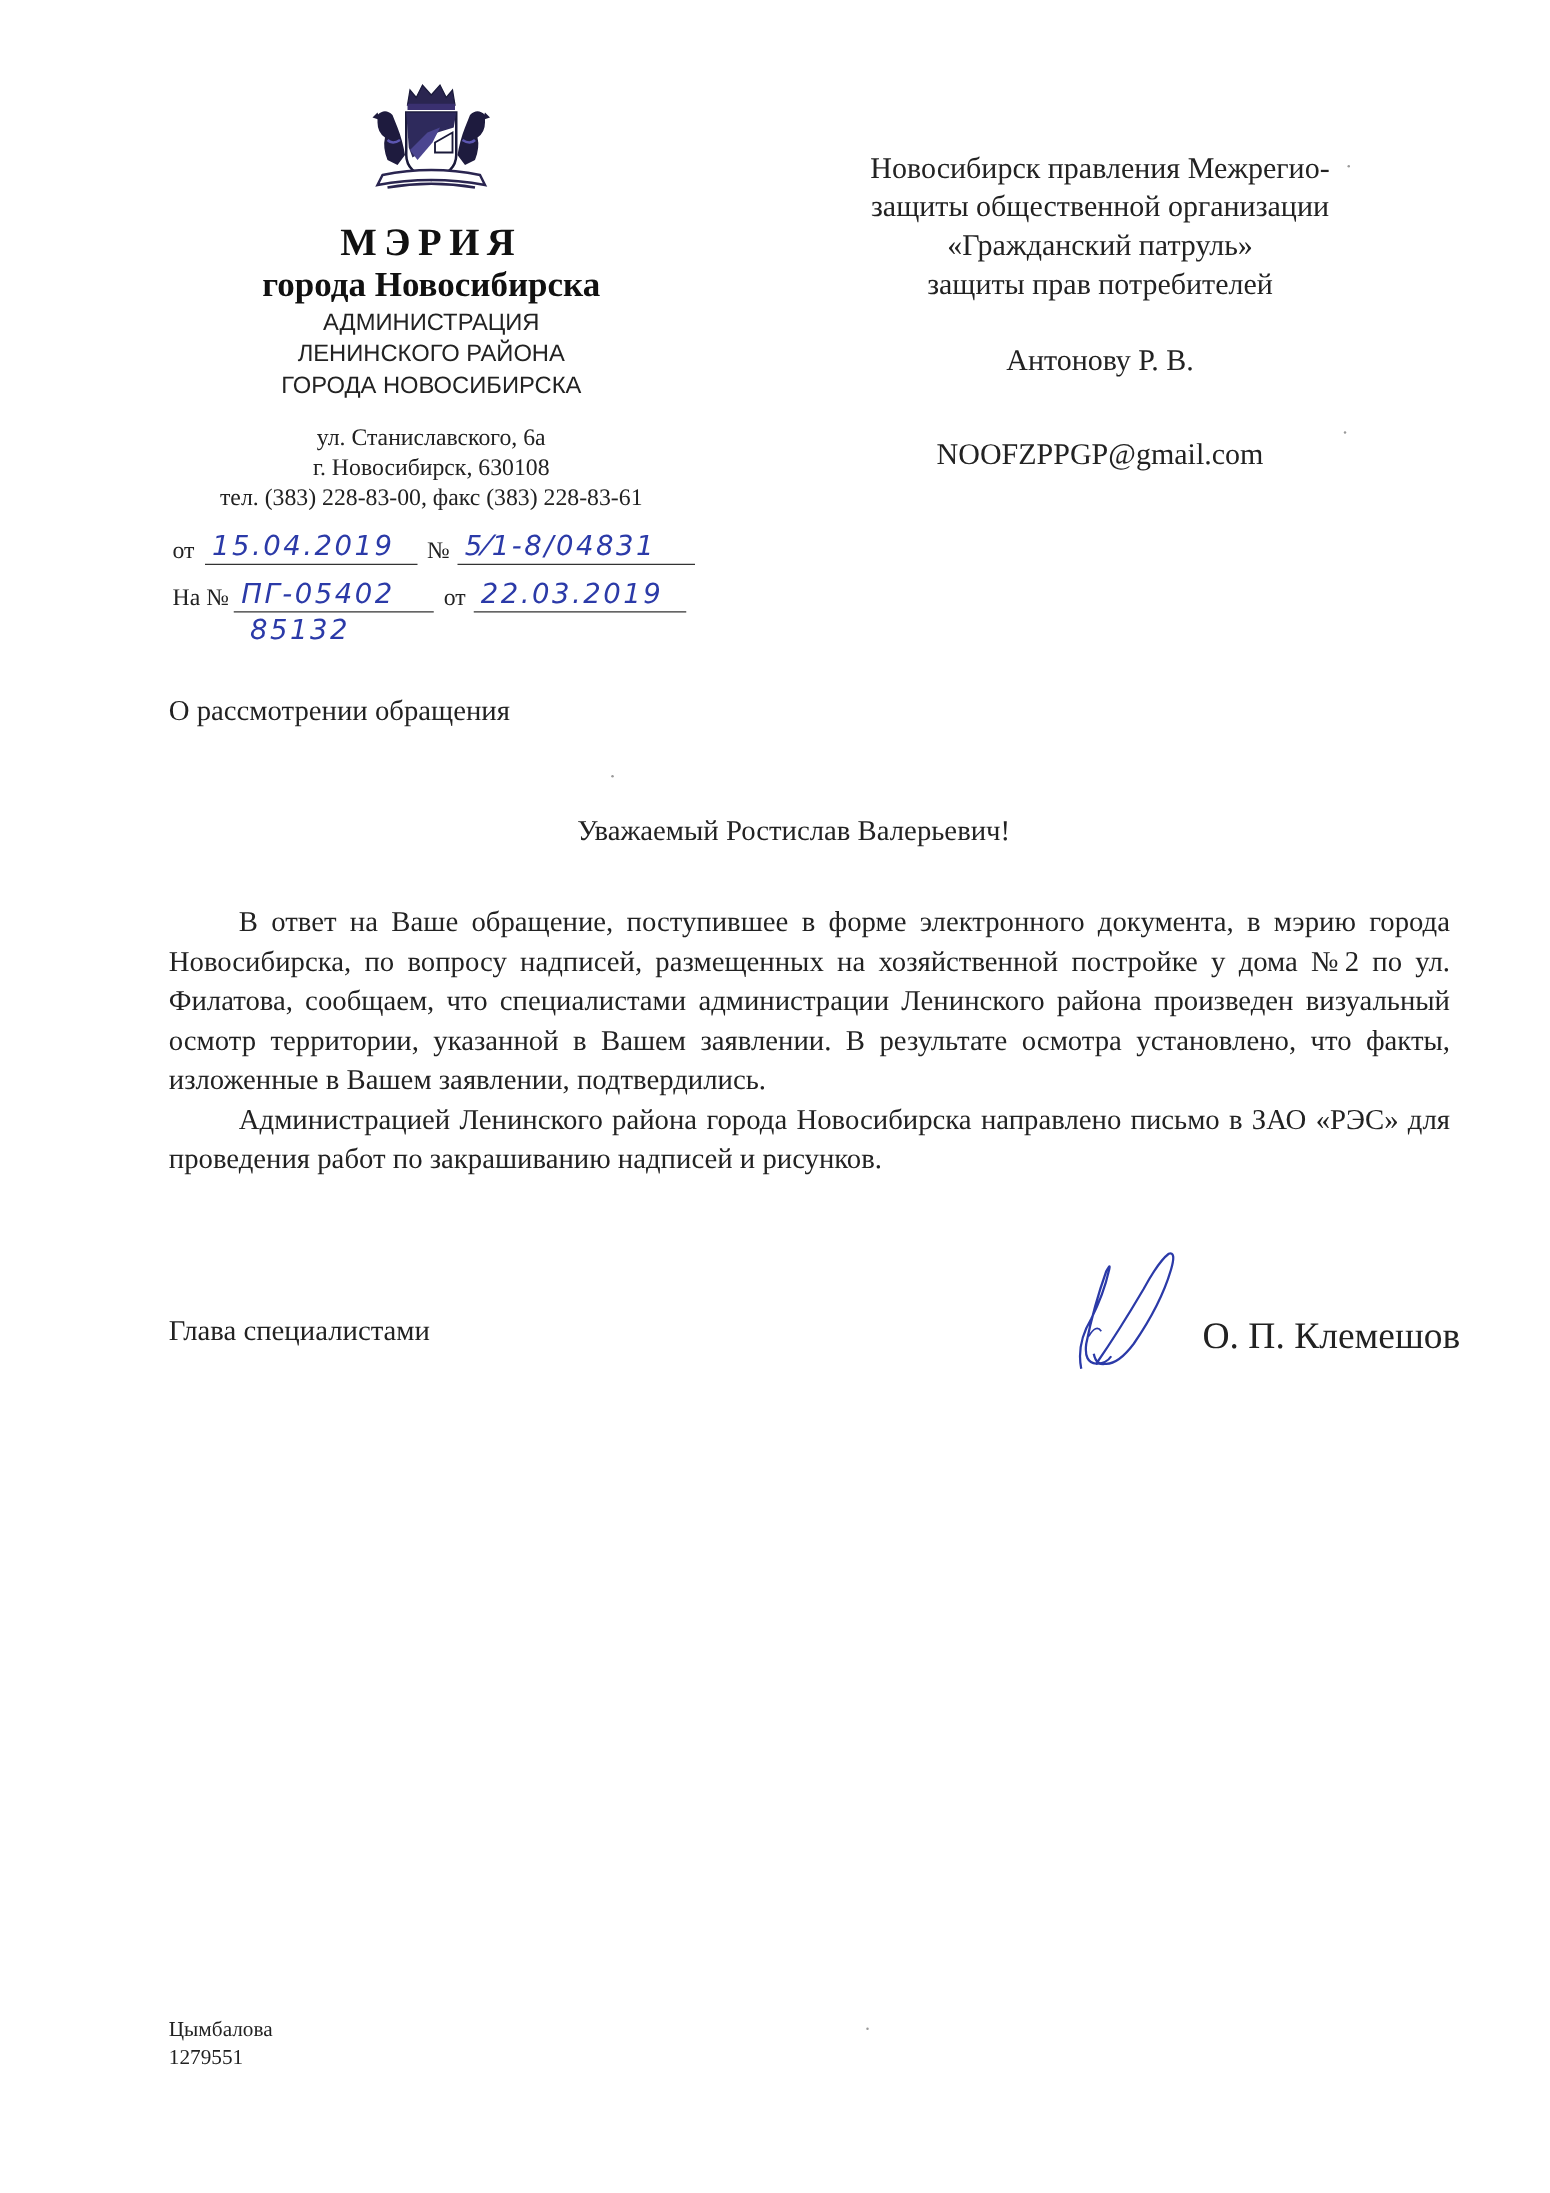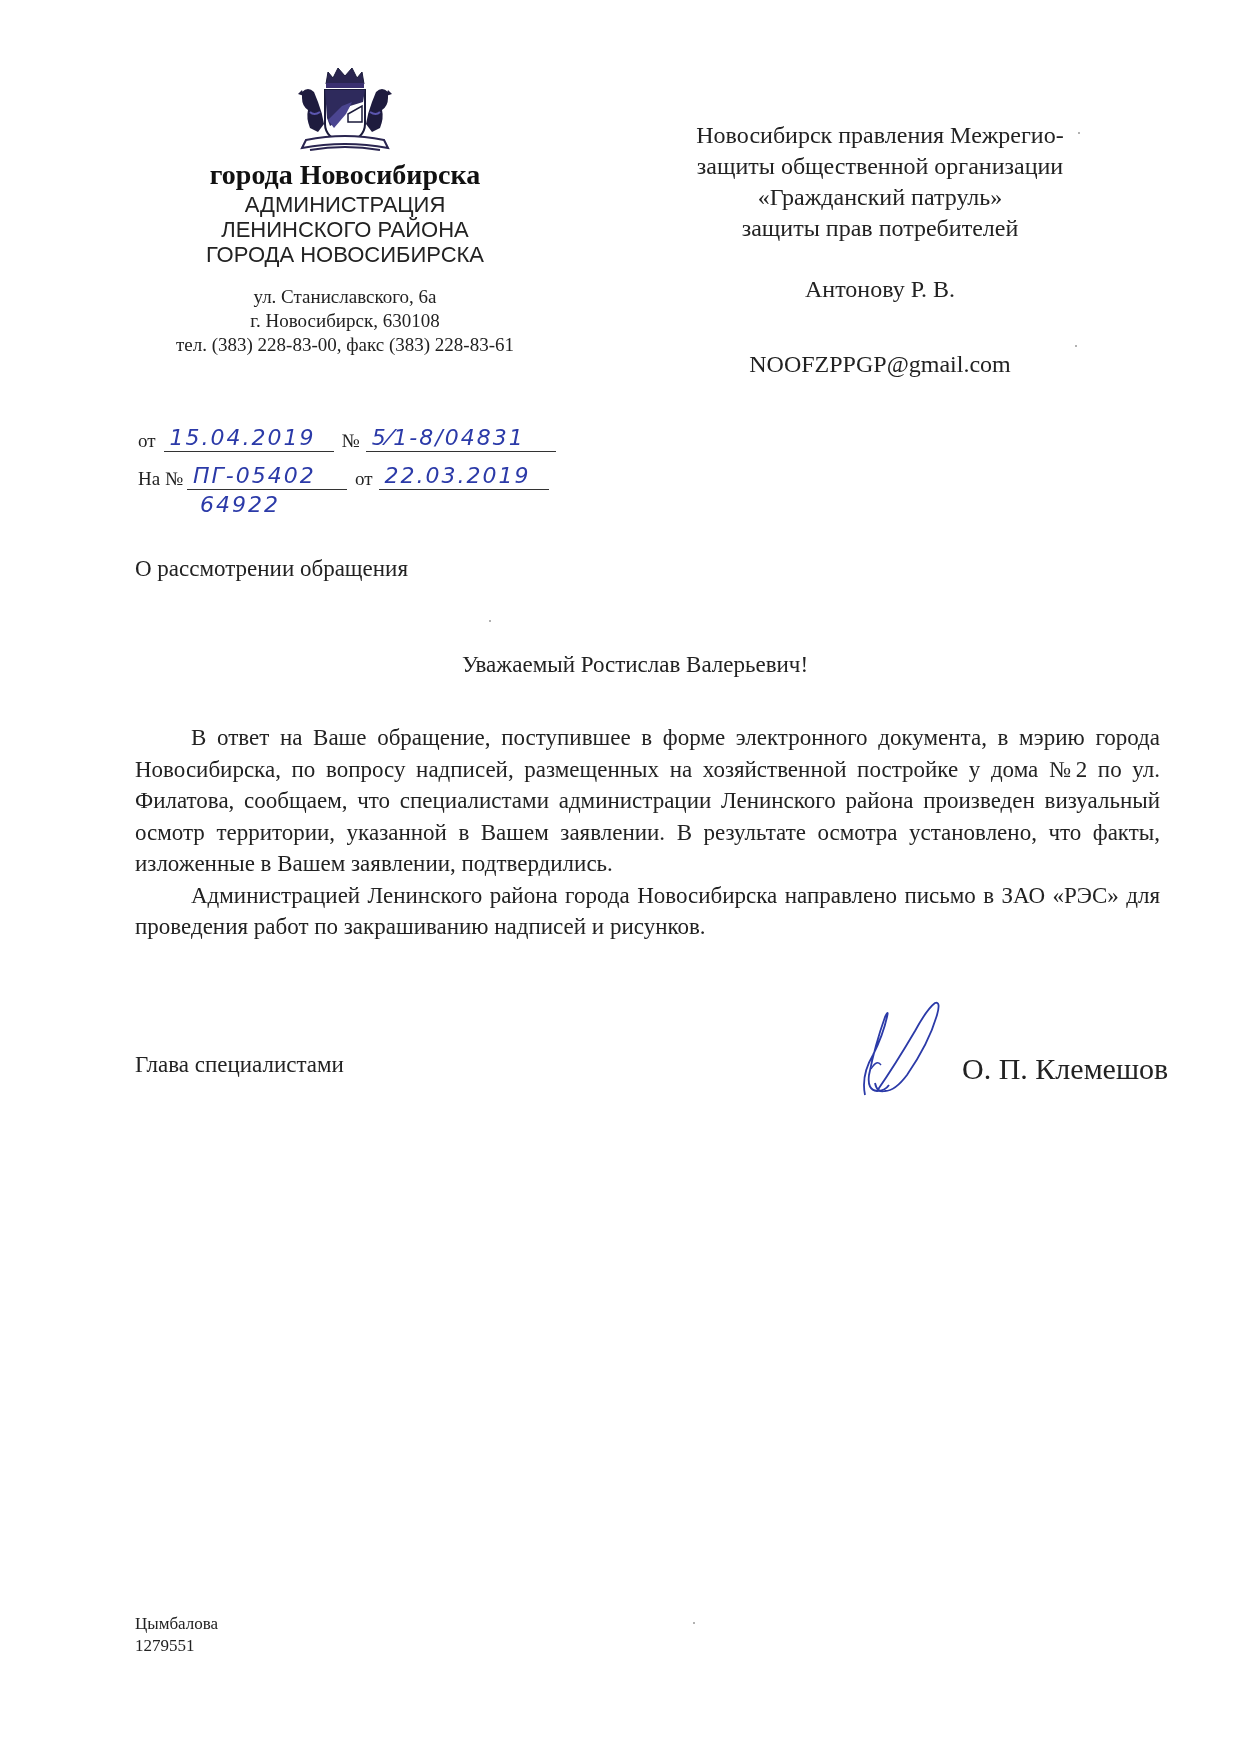--- a/index.html
+++ b/index.html
@@ -45,21 +45,21 @@
       color: #111;
     }
     .lh-city {
       font-weight: bold;
       font-size: 28px;
       line-height: 34px;
       color: #111;
     }
     .lh-admin {
       font-family: "Liberation Sans", "DejaVu Sans", sans-serif;
-      font-size: 22px;
+      font-size: 19px;
       line-height: 25px;
       color: #222;
     }
     .lh-address {
       margin-top: 18px;
       font-size: 19px;
       line-height: 24px;
       color: #222;
     }
 
@@ -226,40 +226,41 @@
       <path d="M24 34 L18 32 L22 28 Z" fill="#1e1b3e"></path>
       <path d="M30 50 Q34 54 40 50" stroke="#5c56b0" stroke-width="2" fill="none"></path>
 
       <path d="M108 30 Q102 24 96 30 L92 40 Q88 50 86 62 L92 70 L100 66 Q104 56 102 48 Q108 44 108 36 Z" fill="#1e1b3e"></path>
       <path d="M106 34 L112 32 L108 28 Z" fill="#1e1b3e"></path>
       <path d="M100 50 Q96 54 90 50" stroke="#5c56b0" stroke-width="2" fill="none"></path>
 
       <path d="M26 78 Q65 70 104 78 L108 86 Q65 78 22 86 Z" fill="#ffffff" stroke="#2a2550" stroke-width="2"></path>
       <path d="M30 88 Q65 82 100 88" stroke="#2a2550" stroke-width="2" fill="none"></path>
     </svg>
+    <div class="lh-title">МЭРИЯ</div>
     <div class="lh-city">города Новосибирска</div>
     <div class="lh-admin">АДМИНИСТРАЦИЯ</div>
     <div class="lh-admin">ЛЕНИНСКОГО РАЙОНА</div>
     <div class="lh-admin">ГОРОДА НОВОСИБИРСКА</div>
     <div class="lh-address">
       <div>ул. Станиславского, 6а</div>
       <div>г. Новосибирск, 630108</div>
       <div>тел. (383) 228-83-00, факс (383) 228-83-61</div>
     </div>
   </div>
 
   <div class="reg">
     <div class="reg-row">
       <span class="reg-label">от</span><span class="reg-field f-date1">15.04.2019</span><span class="reg-label">№</span><span class="reg-field f-num1">5⁄1-8/04831</span>
     </div>
     <div class="reg-row">
       <span class="reg-label">На №</span><span class="reg-field f-num2">ПГ-05402</span><span class="reg-label">от</span><span class="reg-field f-date2">22.03.2019</span>
     </div>
   </div>
-  <div class="reg-extra">64922</div>
+  <div class="reg-extra">85132</div>
 
   <div class="addressee">
     <div>Новосибирск правления Межрегио-</div>
     <div>защиты общественной организации</div>
     <div>«Гражданский патруль»</div>
     <div>защиты прав потребителей</div>
     <div class="addr-name">Антонову Р. В.</div>
     <div class="addr-email">NOOFZPPGP@gmail.com</div>
   </div>
 

